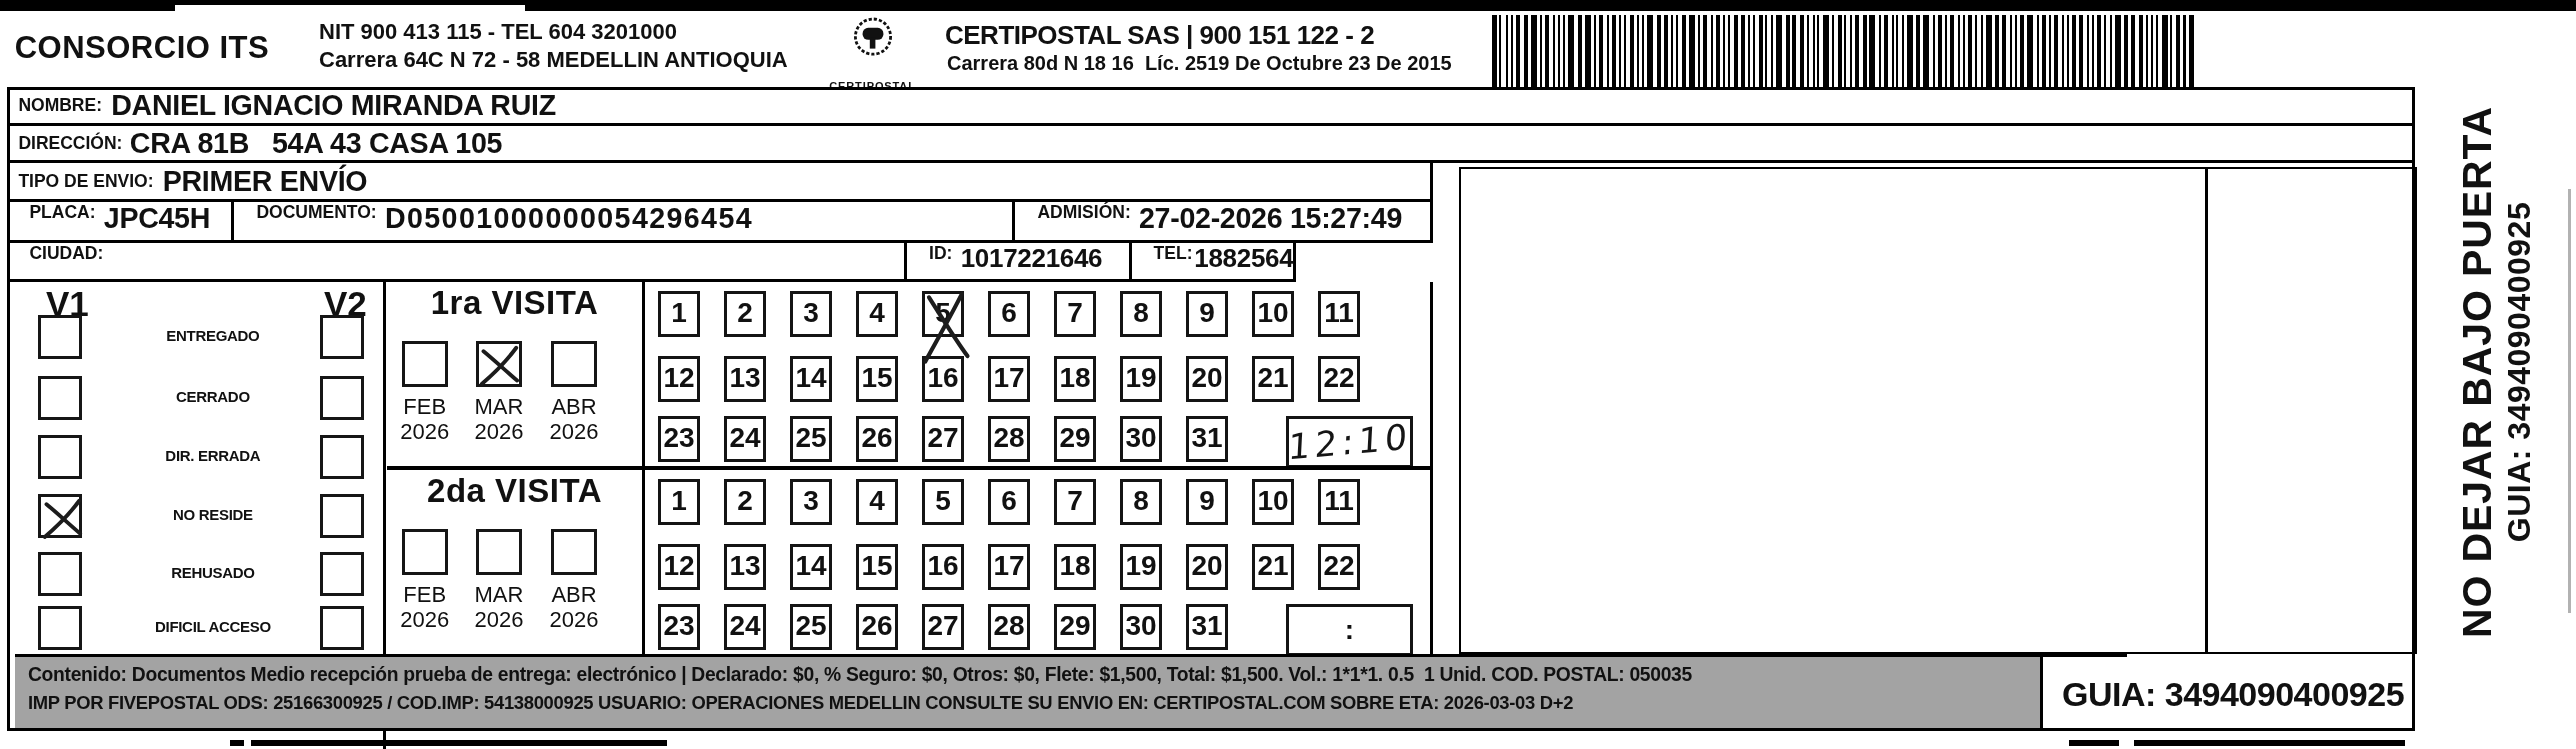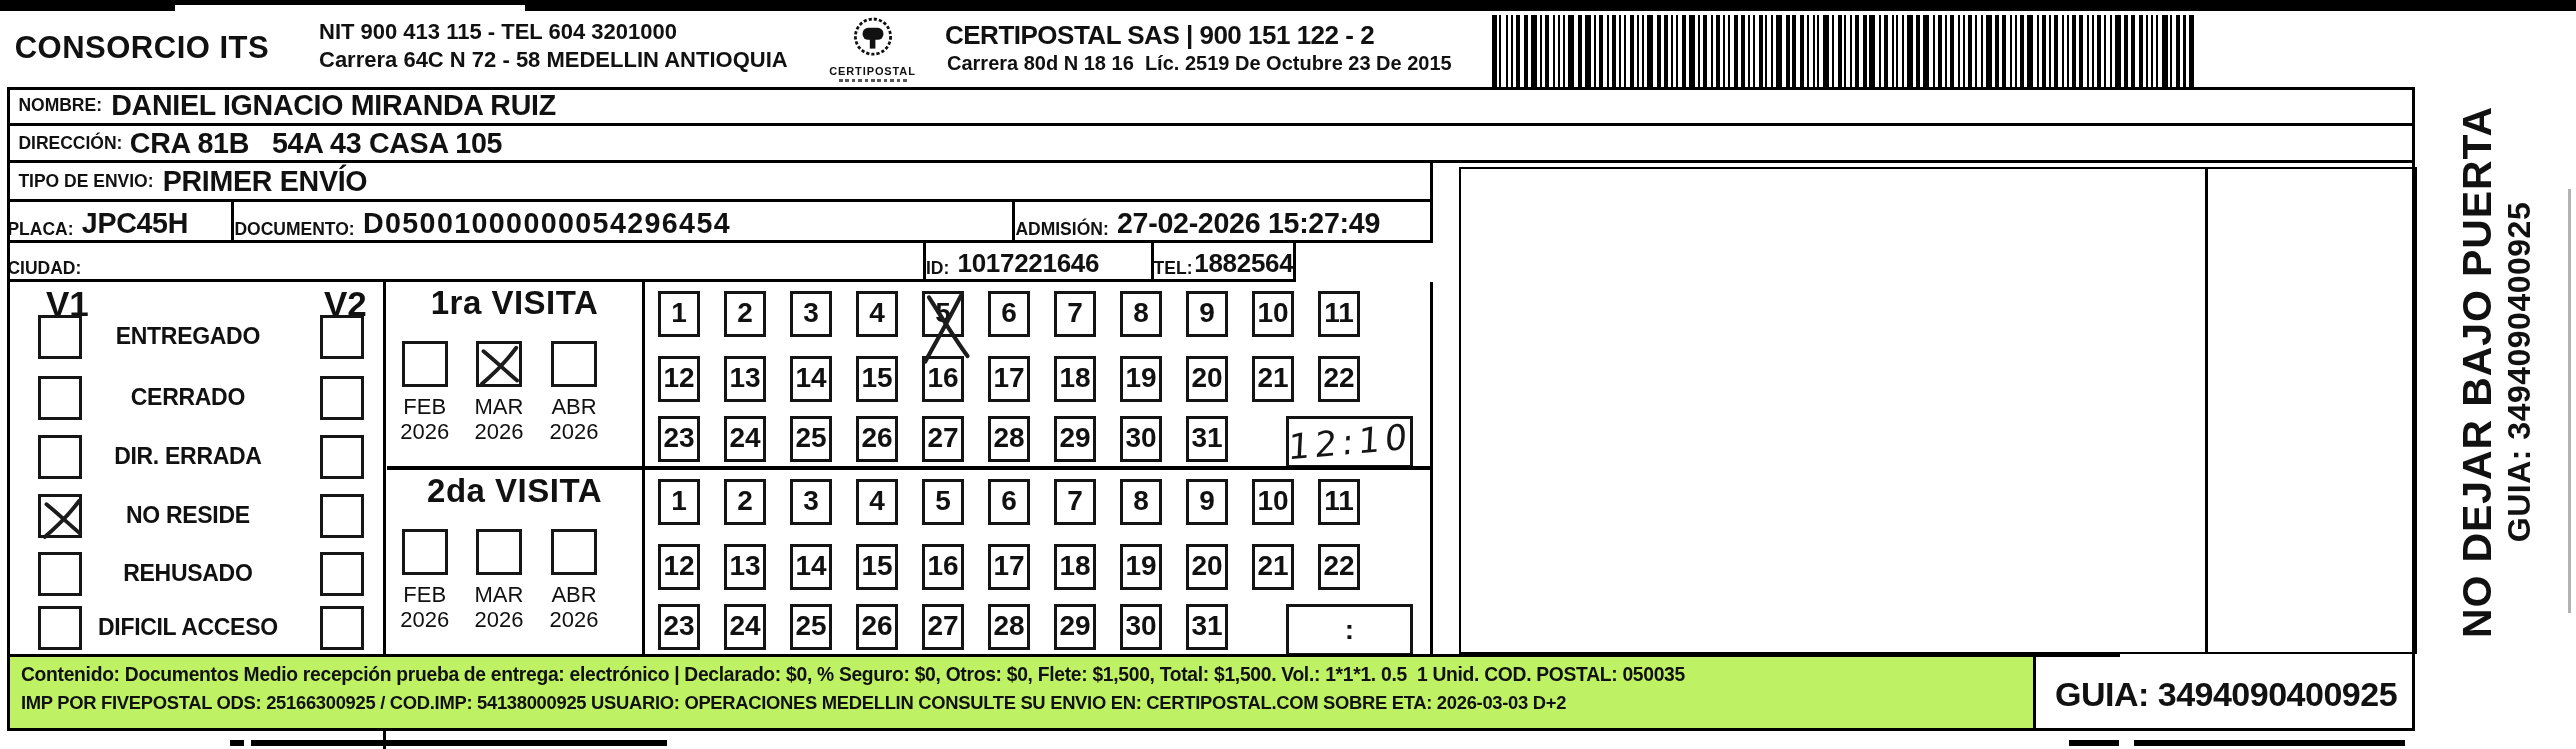--- a/index.html
+++ b/index.html
@@ -11,41 +11,41 @@
 .topbar{left:0;top:0;width:2576px;height:11px;background:#000}
 .topbar-gap{left:175px;top:4.6px;width:350px;height:6.4px;background:#fff}
 
 .brand{left:14.7px;top:29.5px;font-size:31px;font-weight:700;letter-spacing:0.5px}
 .hline{font-size:22px;font-weight:700;white-space:pre;line-height:28px}
 .nit{left:319px;top:18.4px}
 .certi1{left:945px;top:20px;font-size:26px;font-weight:700;letter-spacing:-0.5px;white-space:pre}
 .certi2{left:947px;top:52px;font-size:20px;font-weight:700;white-space:pre}
 .logo{left:822px;top:14.7px;width:101px;text-align:center}
 .logo svg{display:block;margin:0 auto}
-.logo-txt{font-size:11px;font-weight:700;letter-spacing:0.9px;margin-top:2px}
+.logo-txt{font-size:11px;font-weight:700;letter-spacing:0.9px;margin-top:17px}
 .logo-smudge{width:68px;height:2.8px;margin:2.8px auto 0;background:repeating-linear-gradient(90deg,#555 0 3.7px,transparent 3.7px 6.4px)}
 .barcode{left:1492px;top:14.7px;width:722px;height:72px;white-space:nowrap;overflow:hidden;font-size:0}
 .barcode i{display:inline-block;height:100%;background:#000;vertical-align:top}
 
 .outline{left:7.4px;top:87px;width:2408px;height:644px;border:3.7px solid #000;pointer-events:none;z-index:6}
 .frow{position:absolute;background:#fff;display:flex;align-items:center;border-bottom:3.7px solid #000}
 .lab{font-weight:700;font-size:17.5px;white-space:pre}
 .val{font-weight:700;font-size:28.6px;white-space:pre;letter-spacing:-0.3px}
-.cell{height:100%;display:flex;align-items:flex-end;gap:8.3px;padding-left:0}
+.cell{height:100%;display:flex;align-items:flex-start;gap:8.3px;padding-left:22px}
 .bR{border-right:3.7px solid #000}
 
 .statusbox{left:7.4px;top:282px;width:379px;height:480px;border-right:3.7px solid #000}
 .monthsbox{left:387px;top:282px;width:258px;height:372px;border-right:3.7px solid #000}
 .daysbox{left:645px;top:282px;width:788px;height:372px;border-right:3.7px solid #000}
 .mdivider{position:absolute;left:0;right:0;top:184px;height:3.7px;background:#000}
 .vhead{position:absolute;top:1.8px;width:64px;text-align:center;font-size:35px;font-weight:700}
 .srow{position:absolute;left:0;right:0;height:44px}
 .cbx{position:absolute;width:44px;height:44px;border:3.7px solid #161616;background:#fff}
 .scbx1{left:31px}.scbx2{left:313px}
-.slabel{position:absolute;left:67px;width:227px;text-align:center;font-weight:700;font-size:23px;line-height:42px;letter-spacing:-0.3px}
+.slabel{position:absolute;left:92px;width:227px;text-align:center;font-weight:700;font-size:15px;line-height:42px;letter-spacing:-0.3px}
 .xmark{position:absolute;left:-4.6px;top:-5.5px;width:50px;height:52px}
 .xmark path,.dayx path{stroke:#1c1c1c;stroke-width:4.5;fill:none;stroke-linecap:round}
 .mgroup{position:absolute;left:0;right:0;height:184px}
 .mtitle{position:absolute;top:1.8px;left:0;right:0;text-align:center;font-size:33px;font-weight:700;letter-spacing:0.5px}
 .mbx{top:59px;width:46px;height:46px}
 .mlabel{position:absolute;top:112px;width:68px;text-align:center;font-size:22px;font-weight:400;line-height:25px;white-space:pre-line}
 .dgrid{position:absolute;left:0;right:0;height:184px}
 .drow{position:absolute;left:13px;display:flex;gap:24px}
 .day{position:relative;width:42px;height:46px;border:3.7px solid #141414;font-size:28px;font-weight:700;text-align:center;line-height:38px;background:#fff}
 .dayx{position:absolute;left:-9.2px;top:-4.6px;width:59px;height:77px;z-index:3}
@@ -54,21 +54,21 @@
 .ptime{font-size:28px;font-weight:700}
 
 .sig{left:1459px;top:167px;width:958px;height:487px;border:2.8px solid #000;background:#fff}
 .sighead{position:absolute;top:0;left:0;right:0;height:37px;border-bottom:2.8px solid #000}
 .sigdiv{position:absolute;top:0;bottom:0;left:744px;width:2.8px;background:#000}
 .firmalab{position:absolute;left:0;width:744px;text-align:center;font-size:20px;font-weight:700;line-height:35px;letter-spacing:-0.3px}
 .obslab{position:absolute;left:747px;right:0;text-align:center;font-size:19.3px;font-weight:700;line-height:35px;letter-spacing:-0.5px}
 .sigarea{position:absolute;top:37px;bottom:0;left:0;width:744px}
 .obsarea{position:absolute;top:37px;bottom:0;left:747px;right:0}
 
-.footer{left:8px;top:654px;width:2112px;height:77px;border-top:3.7px solid #000;background:#bef264}
+.footer{left:15px;top:654px;width:2112px;height:77px;border-top:3.7px solid #000;background:#a3a3a3}
 .fl1{position:absolute;left:13px;top:7.4px;font-size:19.3px;font-weight:700;letter-spacing:-0.3px;white-space:pre}
 .fl2{position:absolute;left:13px;top:35px;font-size:18.4px;font-weight:700;letter-spacing:-0.3px;white-space:pre}
 .guiacell{position:absolute;left:2025px;top:0;bottom:0;width:383px;border-left:3.7px solid #000;display:flex;align-items:center;justify-content:center;font-size:34px;font-weight:700;letter-spacing:-0.5px;background:#fff}
 
 .sidenote{left:2417px;top:87px;width:158px;height:569px}
 .sideinner{position:absolute;left:50%;top:50%;width:569px;transform:translate(-50%,-50%) rotate(-90deg);text-align:center}
 .sideline1{font-size:41px;font-weight:800;letter-spacing:0.9px;white-space:nowrap}
 .sideline2{font-size:32px;font-weight:600;letter-spacing:0.5px;white-space:nowrap}
 
 .scanline-r{left:2568px;top:189px;width:2.8px;height:424px;background:#555;opacity:.45}

